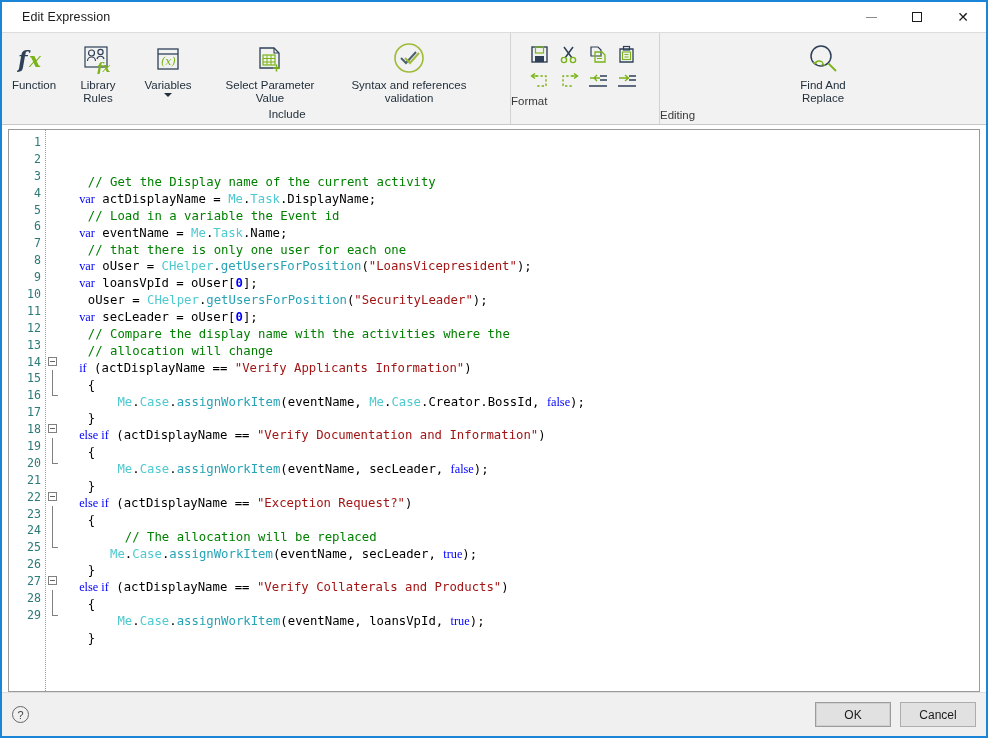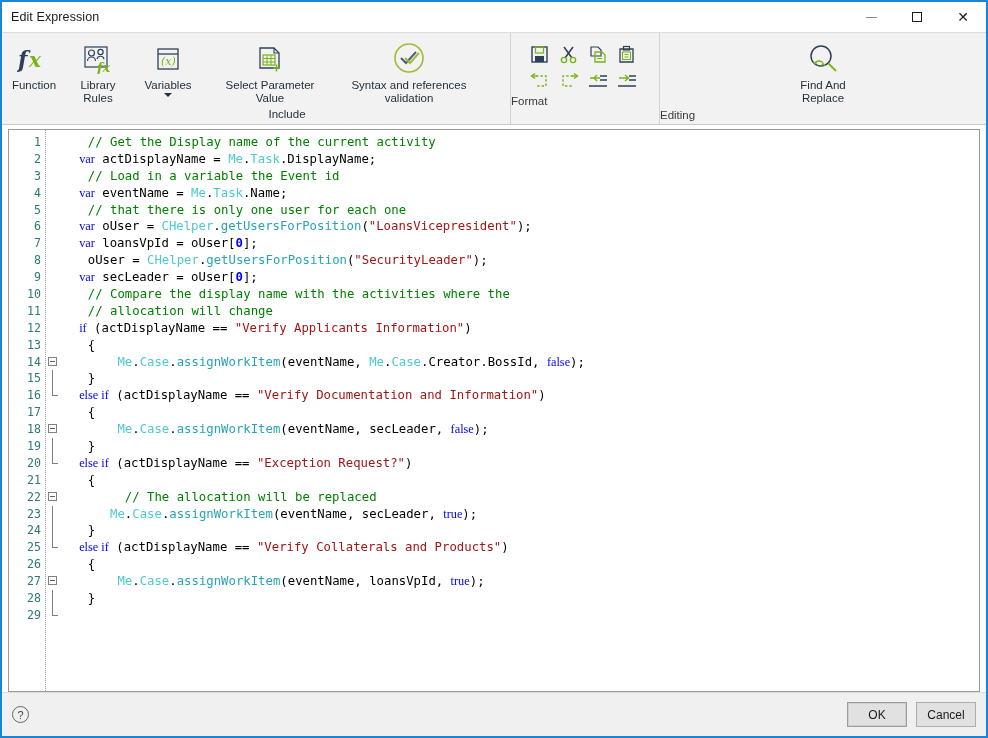--- a/index.html
+++ b/index.html
@@ -28,21 +28,21 @@
   
   .titlebar {
     height: 30px;
     min-height: 30px;
     background: #ffffff;
     display: flex;
     align-items: center;
     position: relative;
   }
   .title-text {
-    padding-left: 9px;
+    padding-left: 20px;
     font-size: 12.5px;
     color: #1b1b1b;
     letter-spacing: 0.1px;
   }
   .win-buttons {
     position: absolute;
     right: 0;
     top: 0;
     height: 30px;
     display: flex;
@@ -193,20 +193,21 @@
     padding-top: 4px;
     position: relative;
     border-left: 1px dotted #9a9a9a;
     box-sizing: border-box;
   }
   .code-col {
     flex: 1;
     padding-top: 4px;
     overflow: hidden;
     position: relative;
+    margin-top: 40px;
   }
   .ln, .fold-cell, .code-line {
     height: 16.9px;
     line-height: 16.9px;
     font-family: "DejaVu Sans Mono", monospace;
     font-size: 12.3px;
     white-space: pre;
   }
   .ln {
     color: #2b7a78;
@@ -286,21 +287,21 @@
     border-radius: 50%;
     display: flex;
     align-items: center;
     justify-content: center;
     font-size: 11px;
     color: #444;
     box-sizing: border-box;
   }
   .footer-spacer { flex: 1; }
   .dlg-btn {
-    width: 60px;
+    width: 76px;
     height: 25px;
     margin-left: 9px;
     background: #e1e1e1;
     border: 1px solid #adadad;
     font-family: "Liberation Sans", sans-serif;
     font-size: 12px;
     color: #1b1b1b;
     box-sizing: border-box;
   }
   .dlg-btn.primary {

